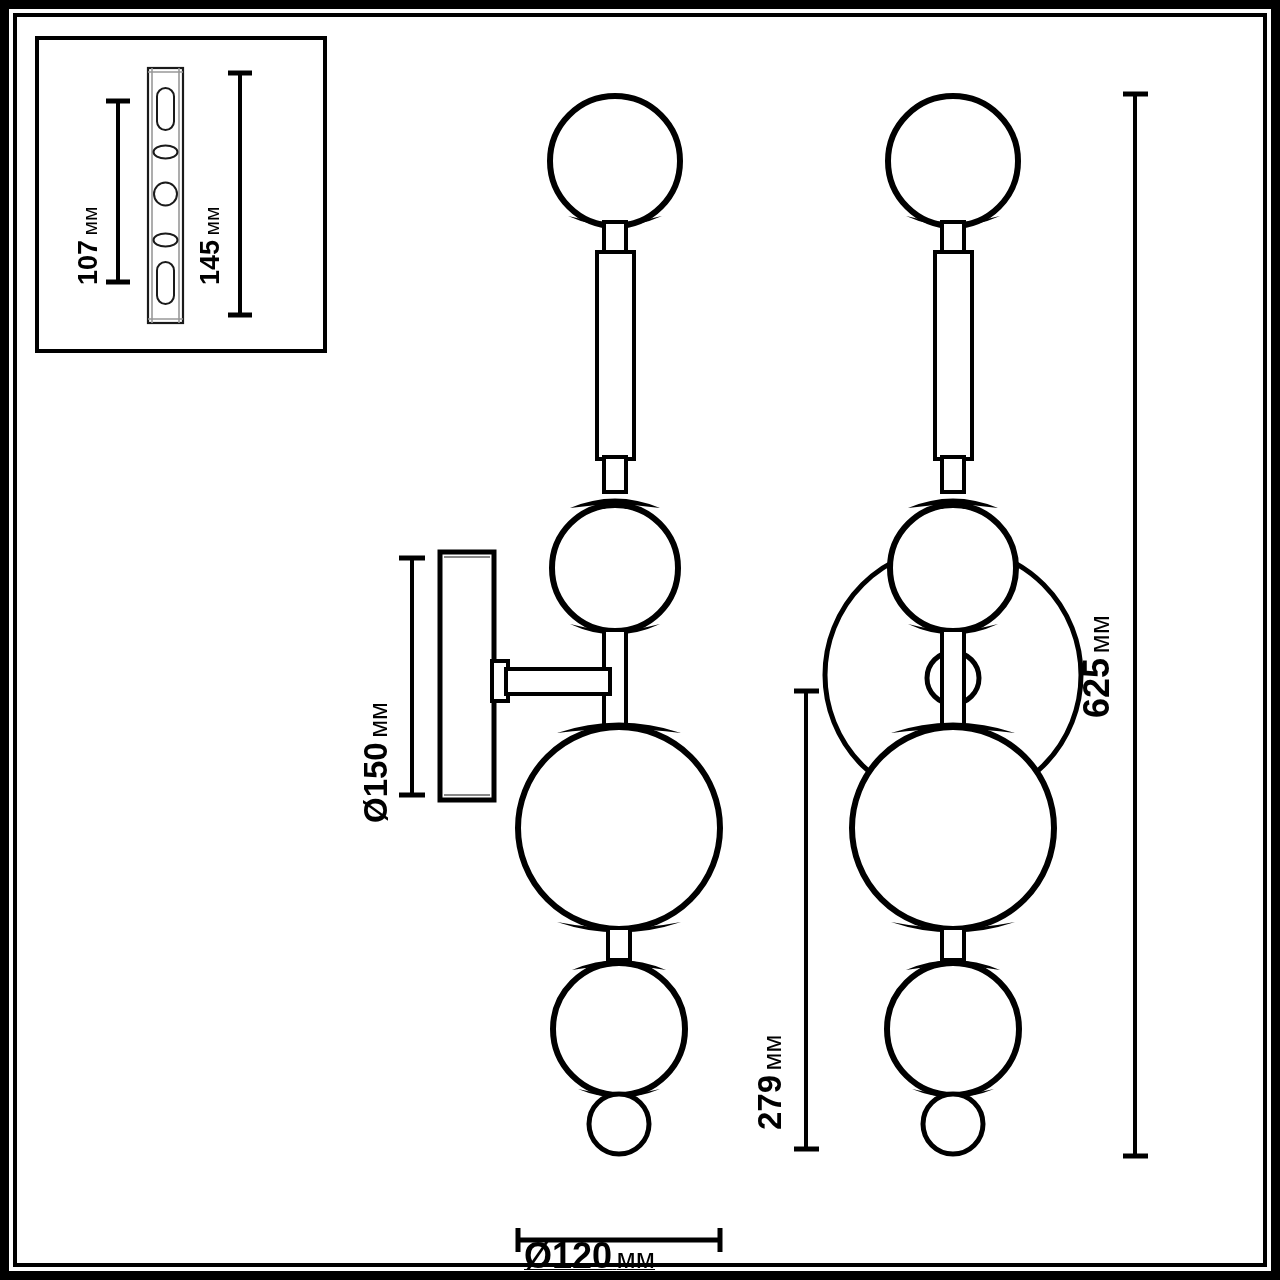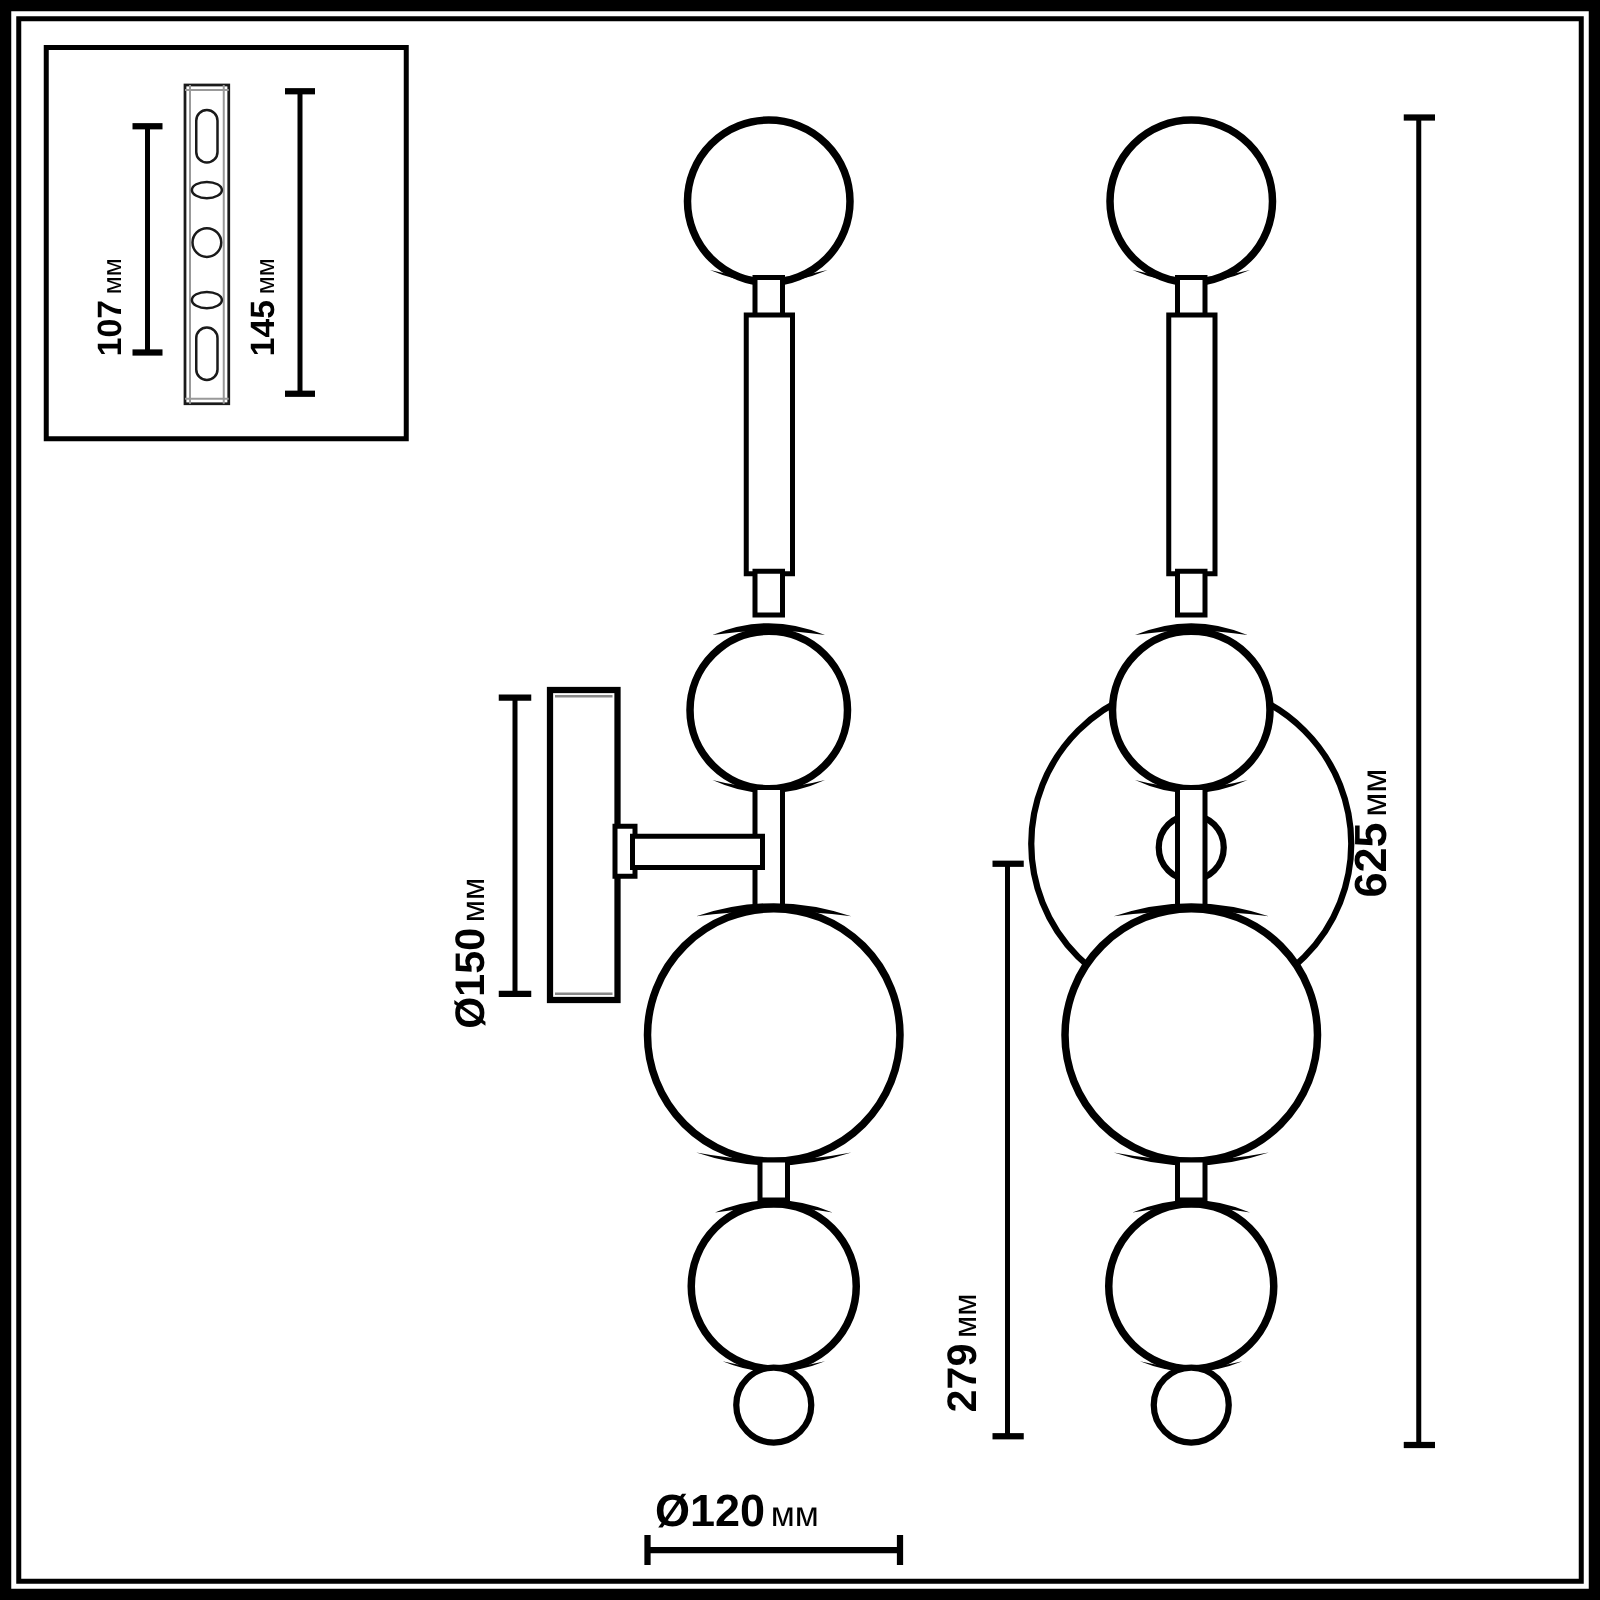--- a/index.html
+++ b/index.html
@@ -233,21 +233,21 @@
   <div class="dim-label vert-label" style="left:786px; top:1097px;">
     <span class="num">279</span>
     <span class="unit">мм</span>
   </div>
 
   <div class="dim-label vert-label" style="left:1115px; top:682px;">
     <span class="num-lg">625</span>
     <span class="unit-lg">мм</span>
   </div>
 
-  <div class="dim-label" style="left:524px; top:1191px;">
+  <div class="dim-label" style="left:524px; top:1238px;text-decoration:underline;">
     <span class="num-lg">Ø120</span>
     <span class="unit-lg">мм</span>
   </div>
 
   <div id="outer-frame"></div>
   <div id="inner-frame"></div>
 
 </div>
 
 </body></html>

